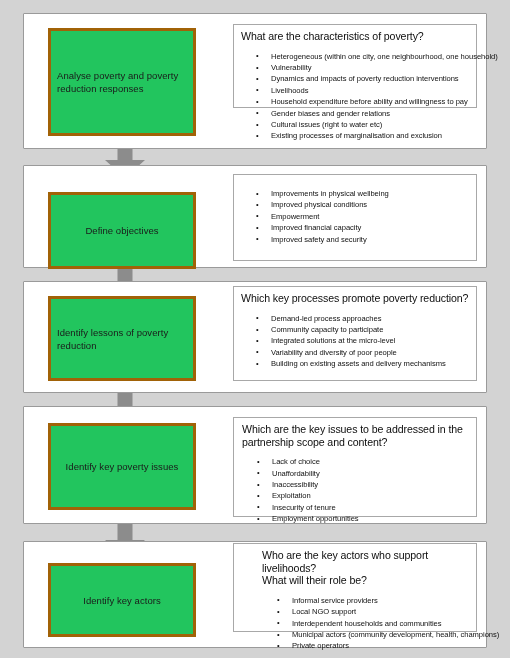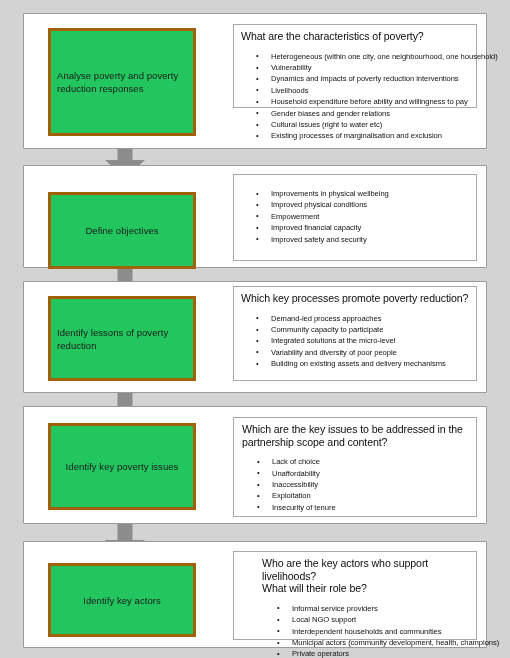--- a/index.html
+++ b/index.html
@@ -184,29 +184,30 @@
     </div>
     <div class="textbox" style="left:209px; top:10px; width:244px; height:100px;padding-left:8px;">
       <div class="qhead">Which are the key issues to be addressed in the
 partnership scope and content?</div>
       <ul class="blist">
         <li>Lack of choice</li>
         <li>Unaffordability</li>
         <li>Inaccessibility</li>
         <li>Exploitation</li>
         <li>Insecurity of tenure</li>
+        <li>Employment opportunities</li>
       </ul>
     </div>
   </div>
 
   <div class="panel" style="top:541px; height:107px;">
     <div class="procbox" style="left:24px; top:21px; width:148px; height:74px;">
       <span>Identify key actors</span>
     </div>
-    <div class="textbox" style="left:209px; top:9px; width:244px; height:89px;padding-left:28px;">
+    <div class="textbox" style="left:209px; top:1px; width:244px; height:89px;padding-left:28px;">
       <div class="qhead">Who are the key actors who support livelihoods?
 What will their role be?</div>
       <ul class="blist">
         <li>Informal service providers</li>
         <li>Local NGO support</li>
         <li>Interdependent households and communities</li>
         <li>Municipal actors (community development, health, champions)</li>
         <li>Private operators</li>
       </ul>
     </div>

